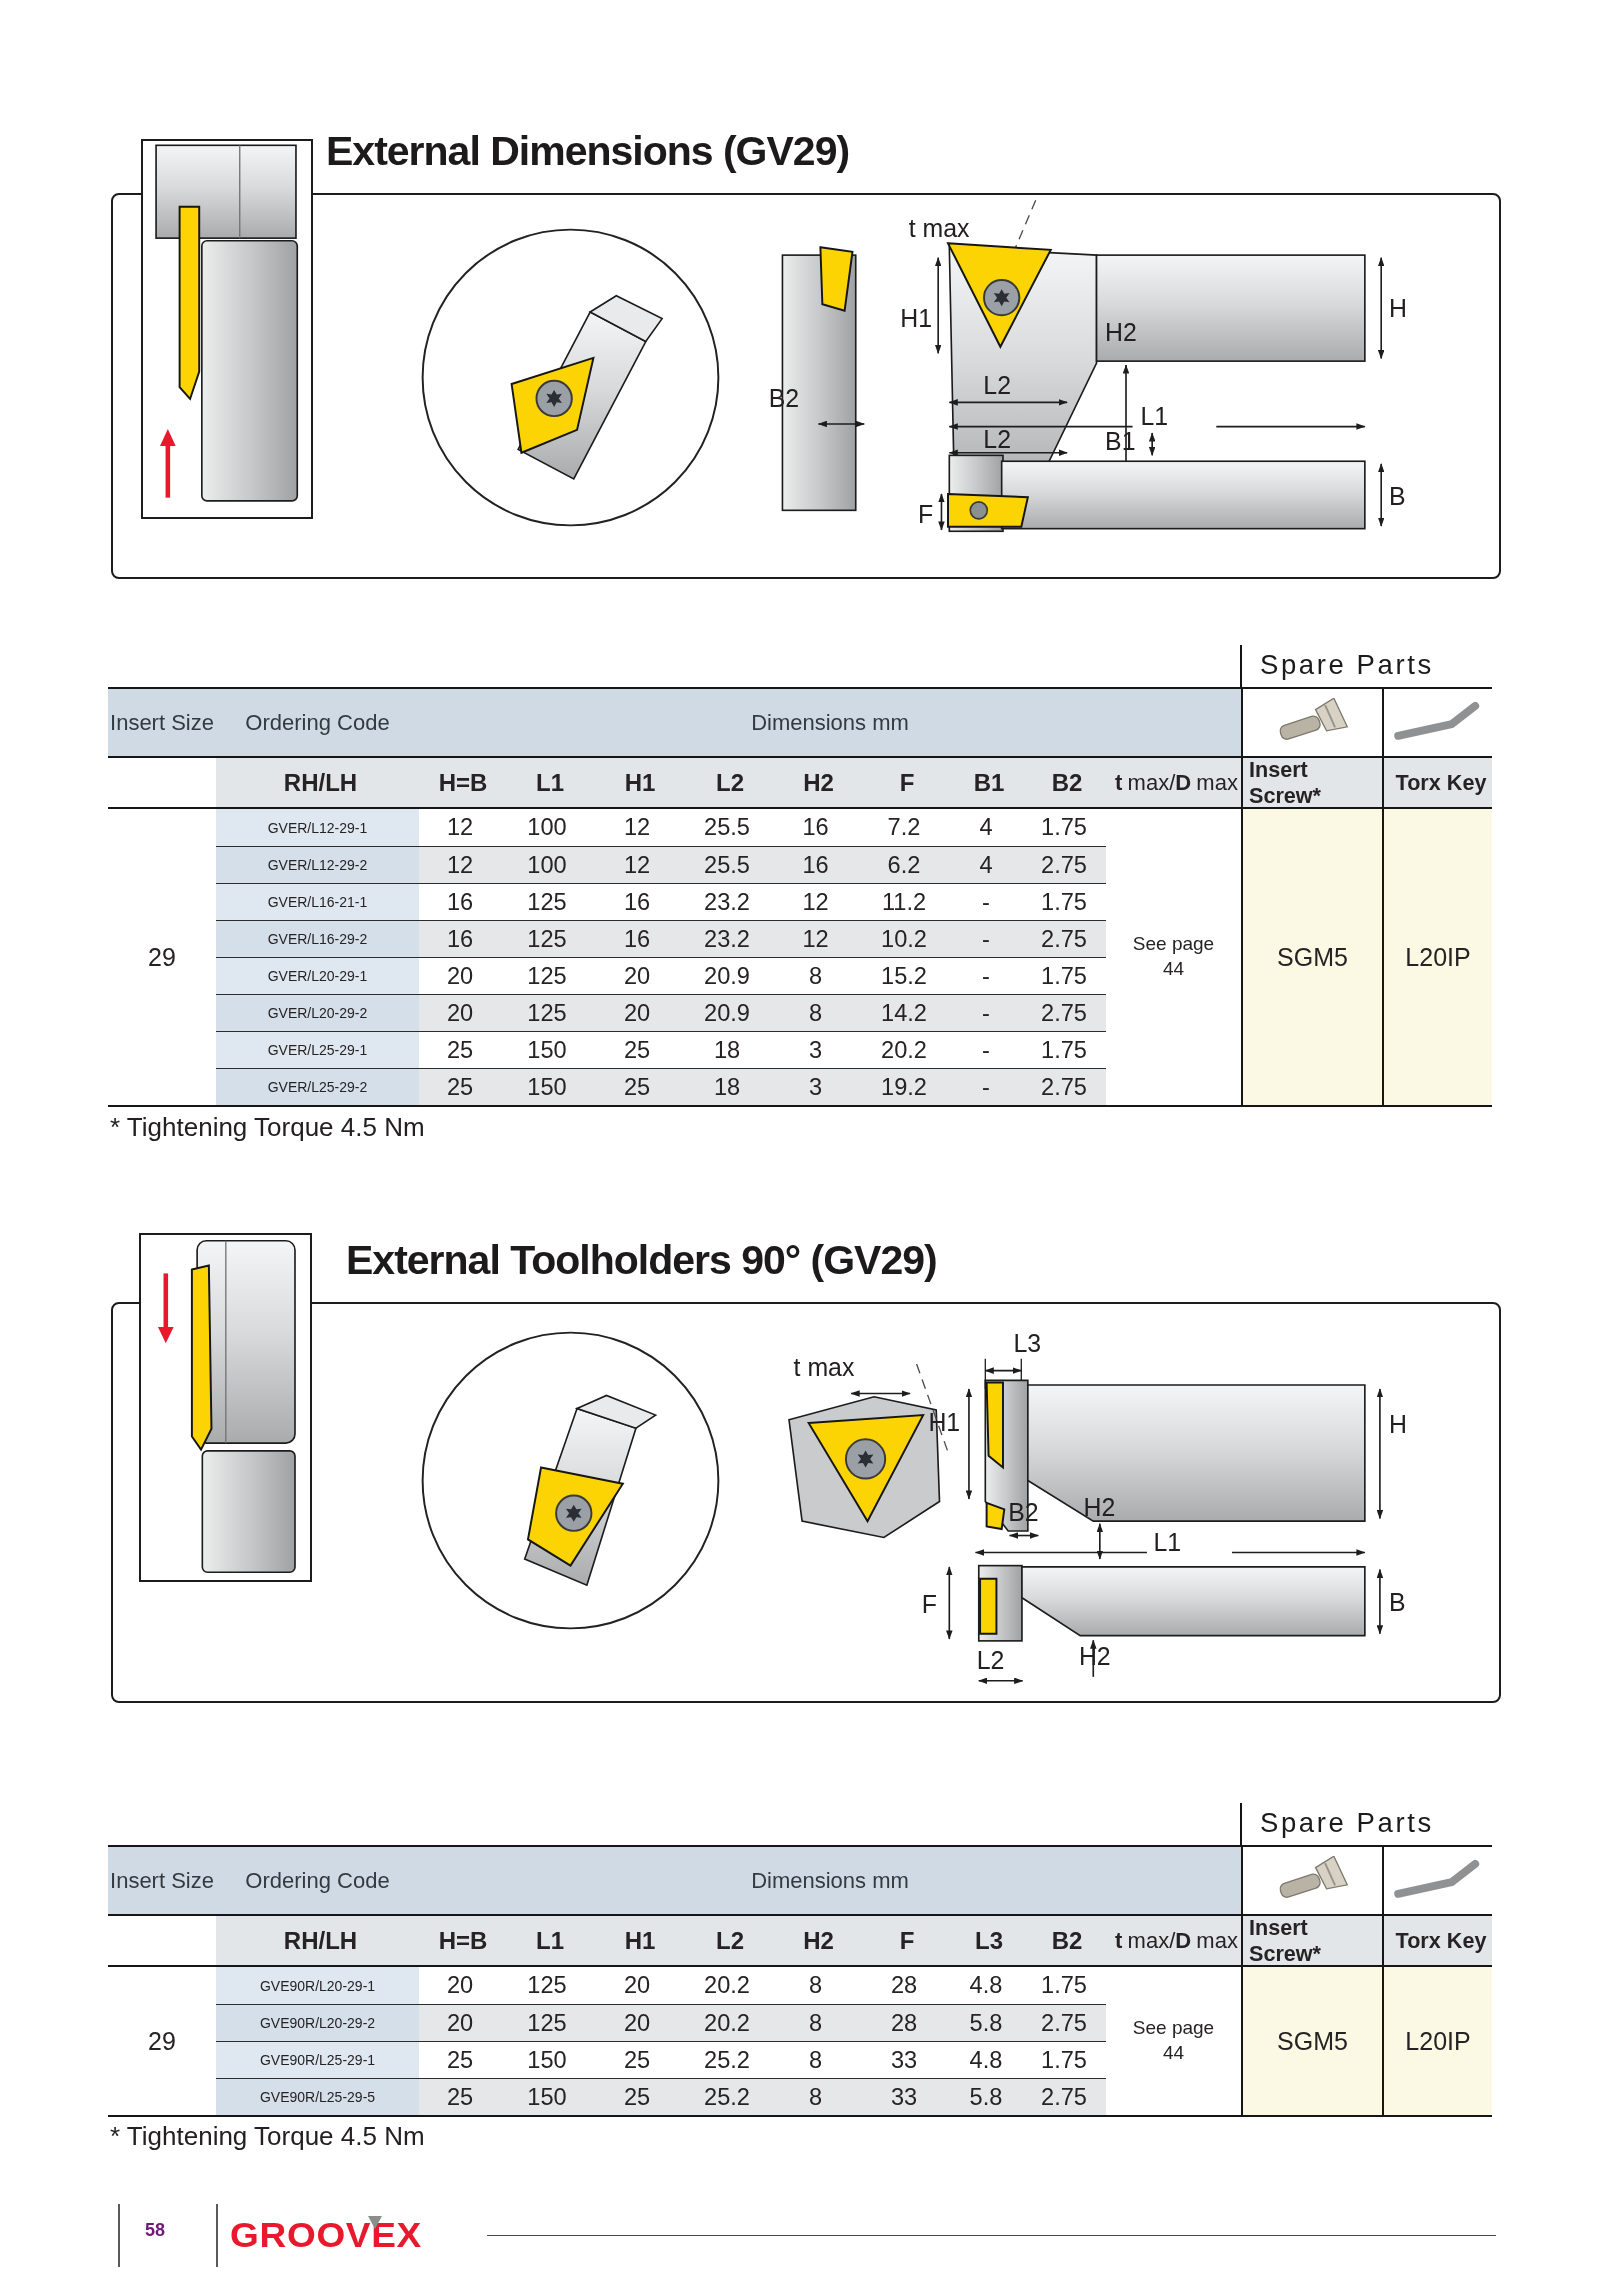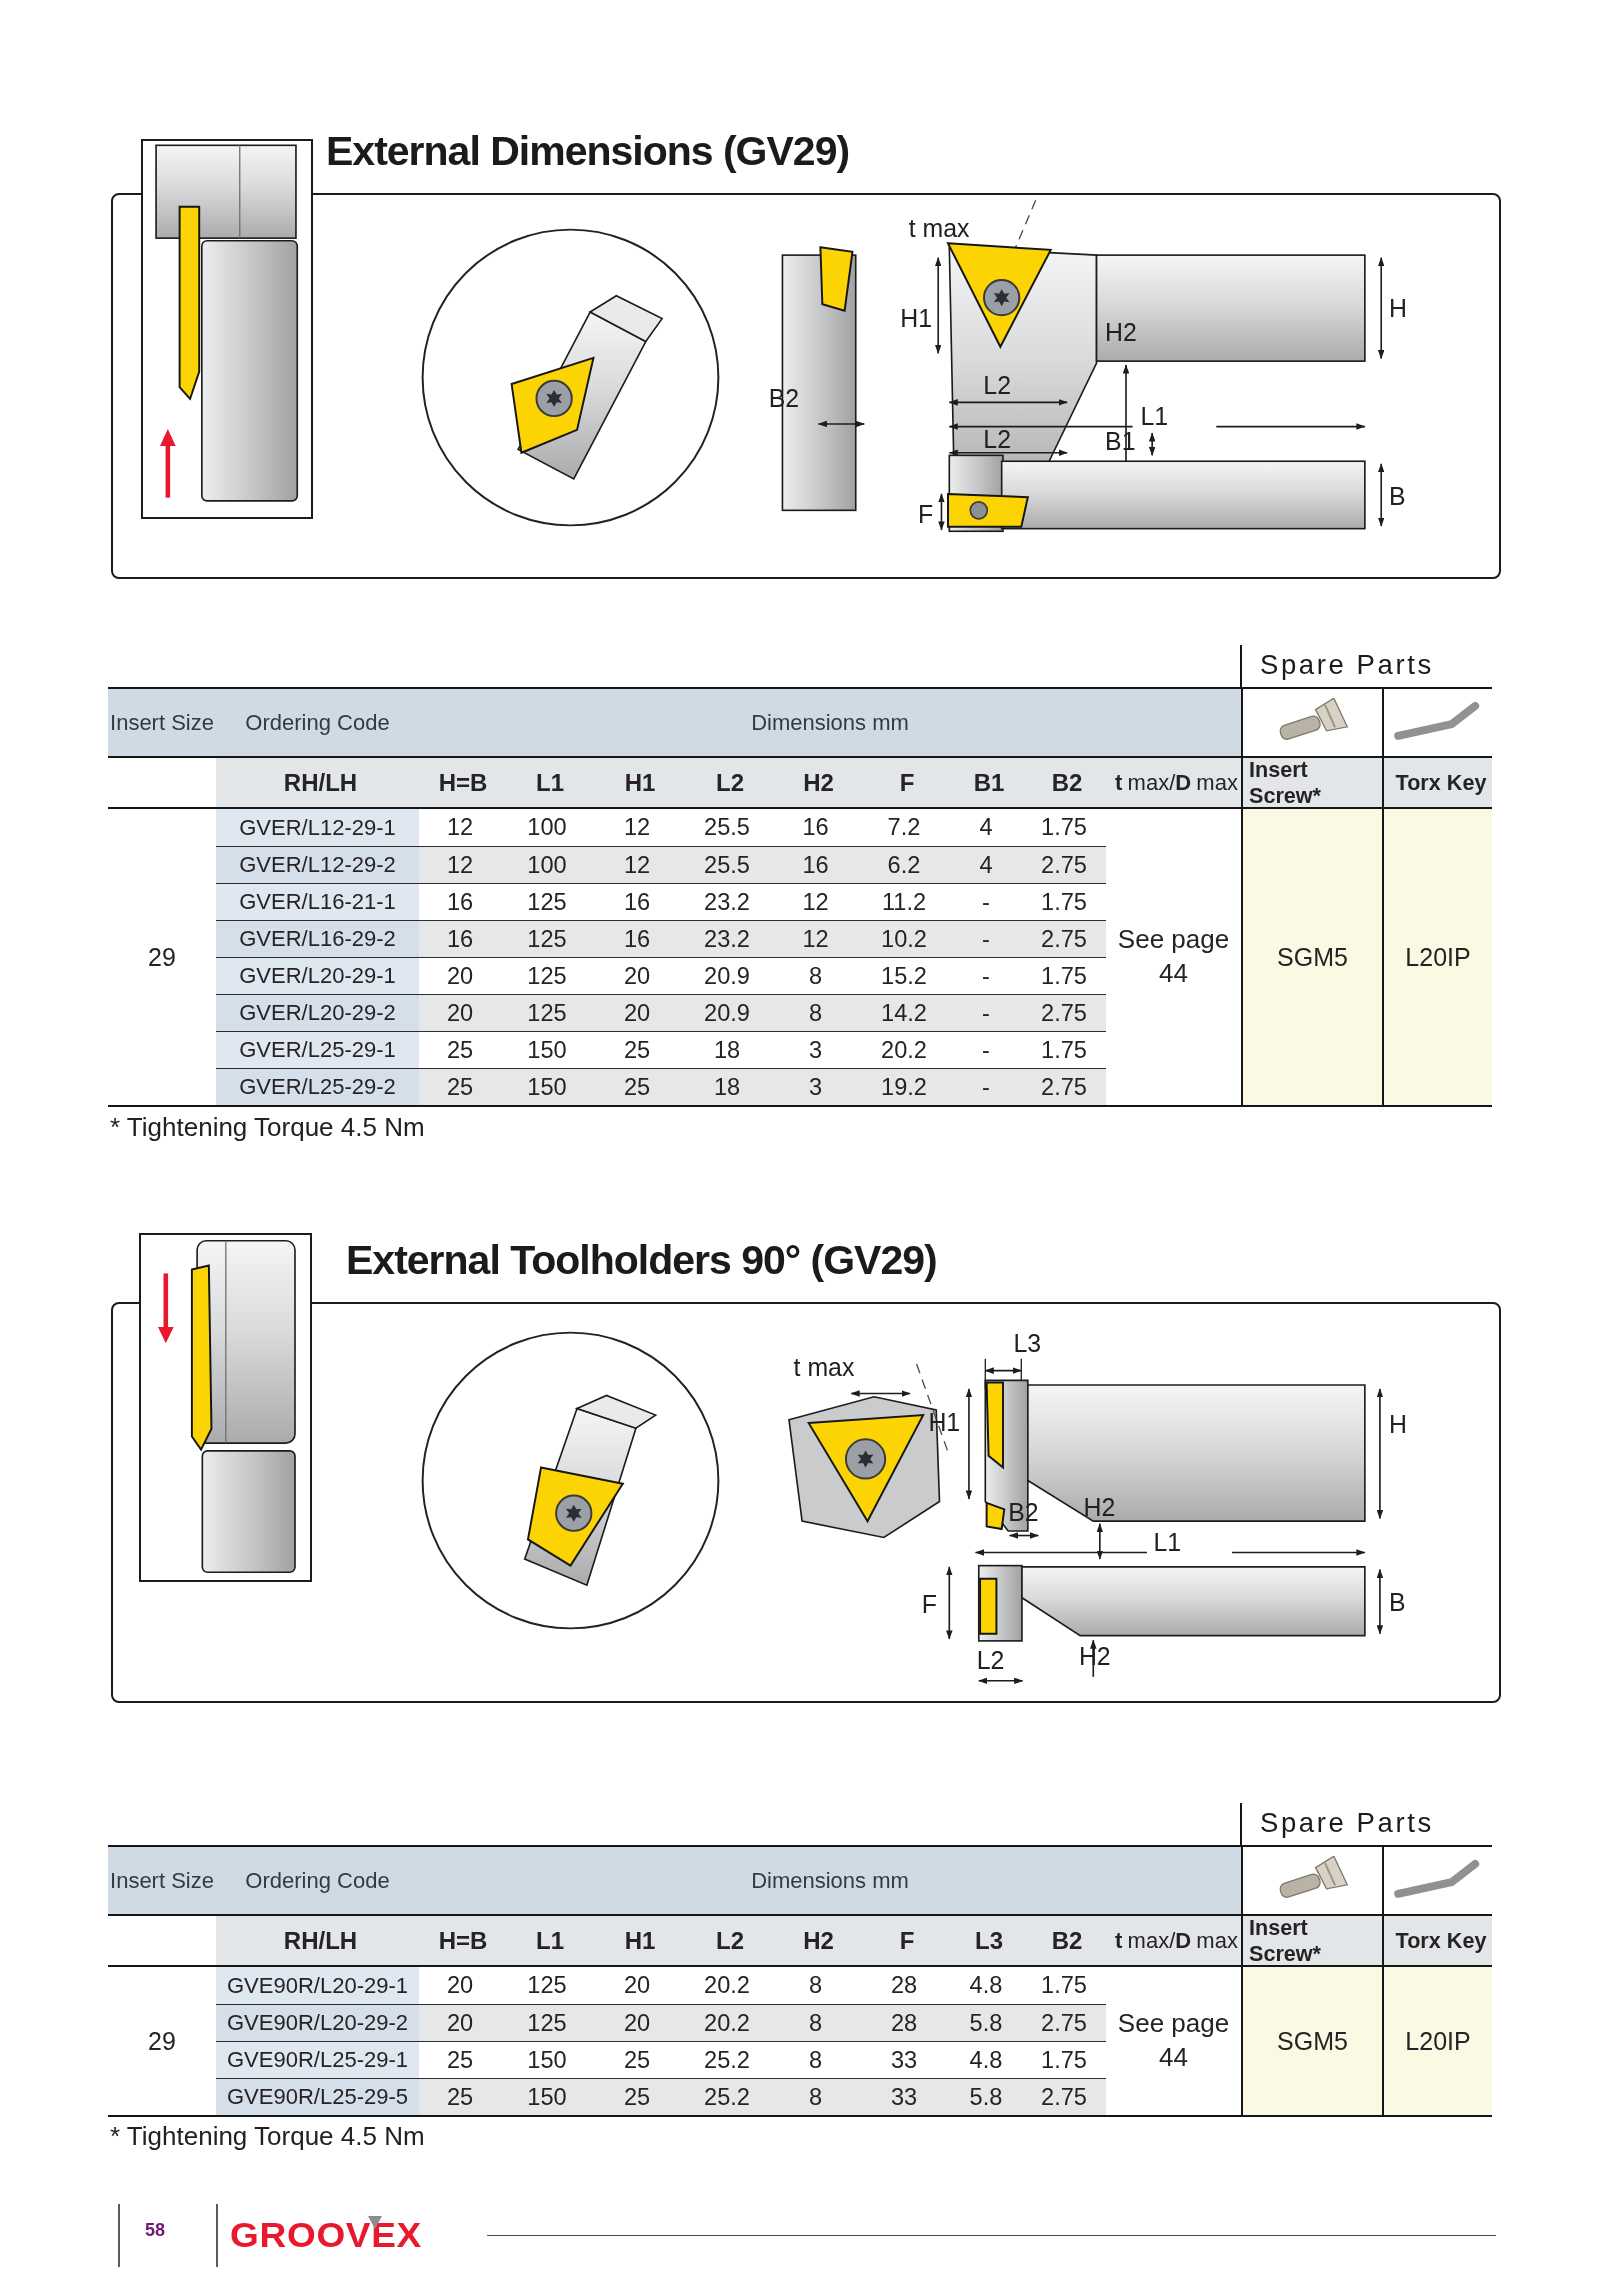--- a/index.html
+++ b/index.html
@@ -21,27 +21,27 @@
   #table1{top:687px;grid-template-rows:69px 51px repeat(8,37px);}
   #table2{top:1845px;grid-template-rows:69px 51px repeat(4,37px);}
   .cell{display:flex;align-items:center;justify-content:center;font-size:23.6px;color:#272324;}
   .hd{background:var(--header_blue,#cfdae4);border-bottom:2px solid #161616;font-size:22px;color:#333a40;}
   .imgc{background:#fff;border-bottom:2px solid #161616;}
   .sub{background:var(--subheader_gray,#e3e6e8);border-bottom:2.6px solid #161616;font-weight:bold;font-size:24px;padding-left:6px;}
   .subw{background:#fff;}
   .tmx{font-weight:normal;font-size:22px;}
   .tmx .bb{font-weight:bold;}
   .tmx .sp-l{margin-left:5.2px;}
-  .code{font-size:22px;background:var(--code_blue_light,#dfe7f1);}
+  .code{font-size:14px;background:var(--code_blue_light,#dfe7f1);}
   .code.altc{background:var(--code_blue_dark,#d4dfea);}
   .alt{background:var(--row_gray,#e5e7e8);}
   .bt{border-top:1.3px solid #2c2c2c;}
   .vleft{border-left:2px solid #161616;}
   .spy{background:var(--spare_yellow,#fbf8e3);font-size:25px;}
-  .see{flex-direction:column;line-height:1.3;font-size:26px;}
+  .see{flex-direction:column;line-height:1.3;font-size:19px;}
   .size-cell{font-size:25px;}
   .sub-sp{font-size:21.6px;}
   
   svg text{font-family:"Liberation Sans",sans-serif;fill:#242021;font-size:38px;}
   .dim{stroke:#1d1d1d;stroke-width:2.5;}
   .ext{stroke:#1d1d1d;stroke-width:2;}
   .dsh{stroke:#4a4a4a;stroke-width:2;stroke-dasharray:15 10;fill:none;}
   .outl{stroke:#1c1c1c;stroke-width:2.5;}
   .yel{fill:var(--insert_yellow,#fcd303);stroke:#161616;stroke-width:3;}
   

